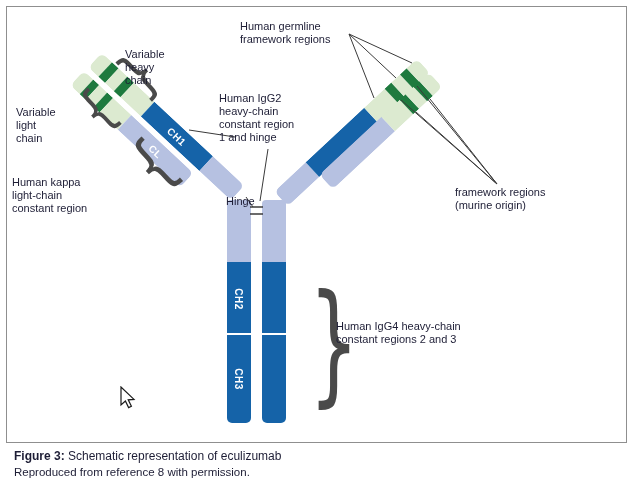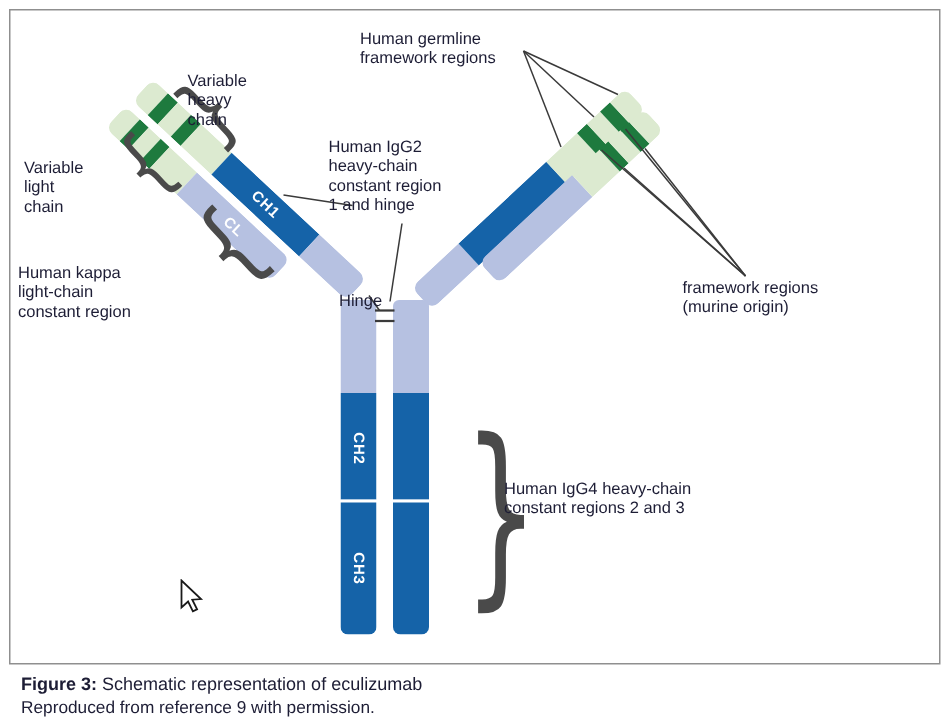--- a/index.html
+++ b/index.html
@@ -184,15 +184,15 @@
   </div>
 
   <svg id="cursor" width="20" height="24">
     <path d="M3,1 L3,19 L7.4,15 L10.6,21.6 L13.4,20.2 L10.2,13.8 L16,13.4 Z" fill="#ffffff" stroke="#1a1a1a" stroke-width="1.2"></path>
   </svg>
 
   <div id="caption">
     <div>
       <span class="cap-label">Figure 3:</span><span class="cap-title"> Schematic representation of eculizumab</span>
     </div>
-    <div class="cap-credit">Reproduced from reference 9 with permission.</div>
+    <div class="cap-credit">Reproduced from reference 8 with permission.</div>
   </div>
 </div>
 
 </body></html>

